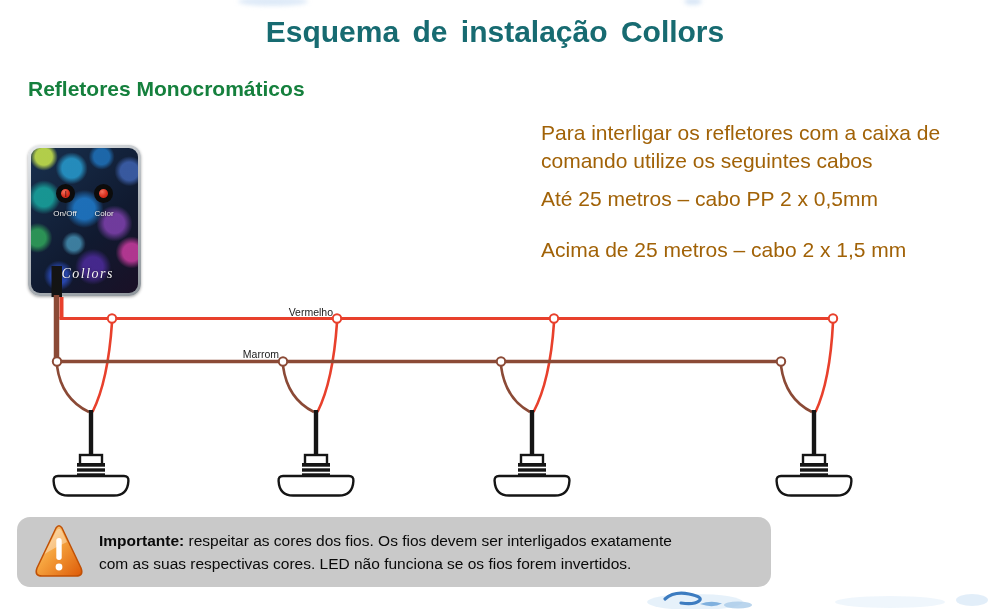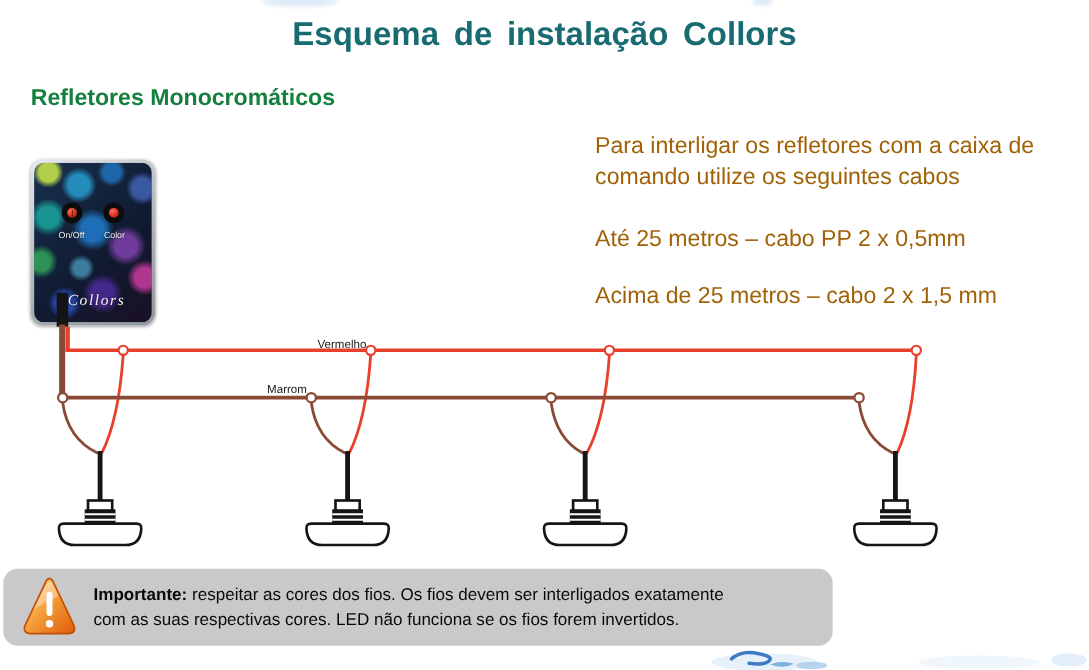--- a/index.html
+++ b/index.html
@@ -65,26 +65,26 @@
     font-family:"Liberation Serif", serif;
   }
 
   
   .diagram-svg { position:absolute; left:0; top:266px; }
   .wire-label { font-family:"Liberation Sans",sans-serif; font-size:10.5px; fill:#1a1a1a; }
 
   
   .instructions { position:absolute; left:541px; top:119px; width:426px; color:#a16207; }
   .instructions p { font-size:21px; line-height:28px; }
-  .instructions .gap1 { margin-top:29px; }
+  .instructions .gap1 { margin-top:10px; }
   .instructions .gap2 { margin-top:23px; }
 
   
   .warning-panel {
-    position:absolute; left:3px; top:517px; width:754px; height:70px;
+    position:absolute; left:17px; top:517px; width:754px; height:70px;
     background:#c9c9c9; border-radius:13px;
   }
   .warn-icon { position:absolute; left:17px; top:6px; }
   .warning-text {
     position:absolute; left:82px; top:13px; width:660px;
     font-size:15.5px; line-height:22.5px; color:#0a0a0a;
   }
   .warning-text b { font-weight:bold; }
 
   

